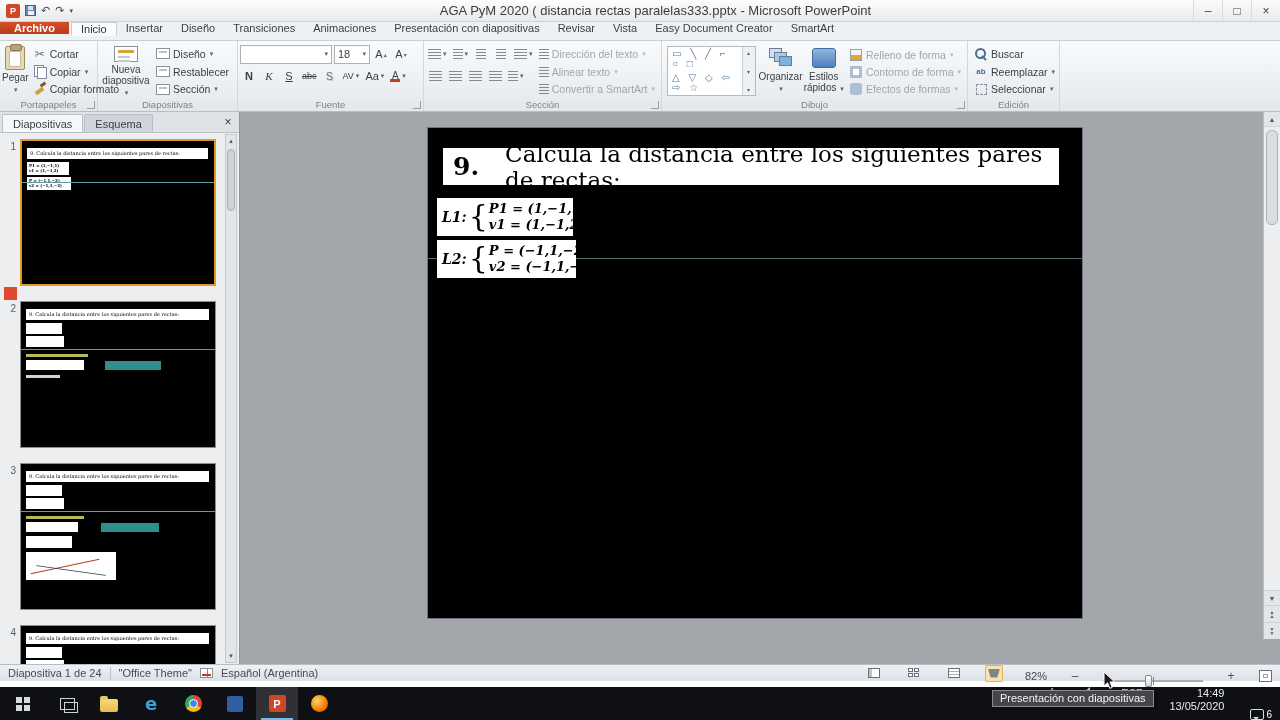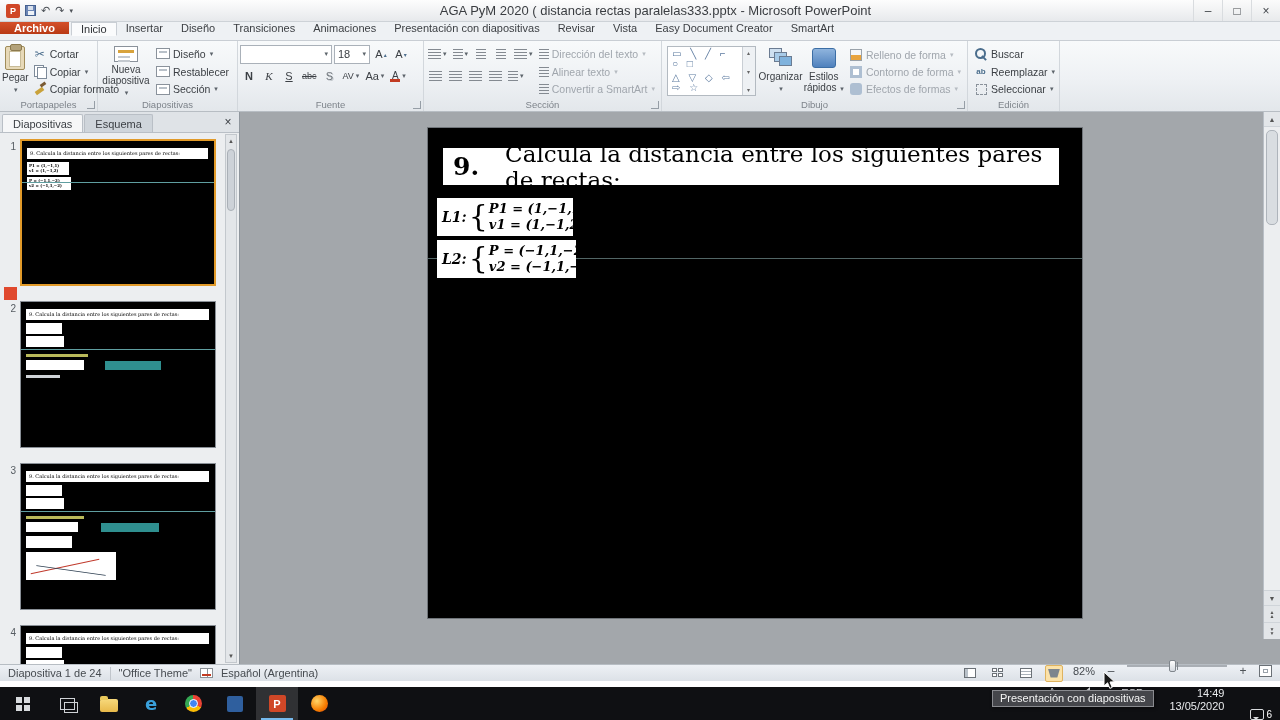--- a/index.html
+++ b/index.html
@@ -132,21 +132,21 @@
 .vnav{width:100%;height:17px;display:flex;flex-direction:column;align-items:center;justify-content:center;font-size:5px;line-height:4px;color:#555;border-top:1px solid #cfd4d9;background:#e3e6e9}
 .vnav span{display:block}
 .notes{position:absolute;left:240px;right:0;top:527px;height:25px;background:#fff;border-top:2px solid #a9aeb4;display:flex;align-items:center;padding-left:11px;font-size:12px;color:#3f4347}
 
 
 .statusbar{position:absolute;left:0;top:664px;right:0;height:17px;background:linear-gradient(#eef1f5,#dce1e7);border-top:1px solid #b7bdc3;display:flex;align-items:center;font-size:11px;color:#464b50;padding:6px 8px;gap:8px}
 .sep{width:1px;height:13px;background:#c0c5cb}
 .ic-book{width:13px;height:10px;background:#fff;border:1px solid #8a9096;position:relative}
 .ic-book:before{content:"";position:absolute;left:50%;top:0;bottom:0;width:1px;background:#8a9096}
 .ic-book:after{content:"";position:absolute;left:1px;bottom:1px;width:9px;height:2px;background:#c23b22}
-.sb-right{margin-left:auto;display:flex;align-items:flex-start;gap:10px}
+.sb-right{margin-left:auto;display:flex;align-items:flex-end;gap:22px}
 .vbtn{width:18px;height:17px;display:flex;align-items:center;justify-content:center;border-radius:2px}
 .vbtn.hovered{background:#fbe2a9;border:1px solid #dfb35f}
 .iv-normal{width:12px;height:10px;border:1px solid #6b7177;background:#fff;position:relative}
 .iv-normal:before{content:"";position:absolute;left:0;top:0;bottom:0;width:3px;background:#b9c1c9}
 .iv-sorter{width:12px;height:10px;display:grid;grid-template-columns:5px 5px;grid-template-rows:4px 4px;gap:1px}
 .iv-sorter i{background:#fff;border:1px solid #6b7177;display:block}
 .iv-reading{width:12px;height:10px;border:1px solid #6b7177;background:repeating-linear-gradient(to bottom,#fff 0 2px,#aab2ba 2px 3px)}
 .iv-show{width:12px;height:9px;background:#7d8archives}
 .iv-show{width:12px;height:9px;background:#7d858d;clip-path:polygon(0 0,100% 0,78% 100%,22% 100%)}
 .zbtn{font-size:12px;color:#4e5358;width:12px;text-align:center;line-height:12px}

